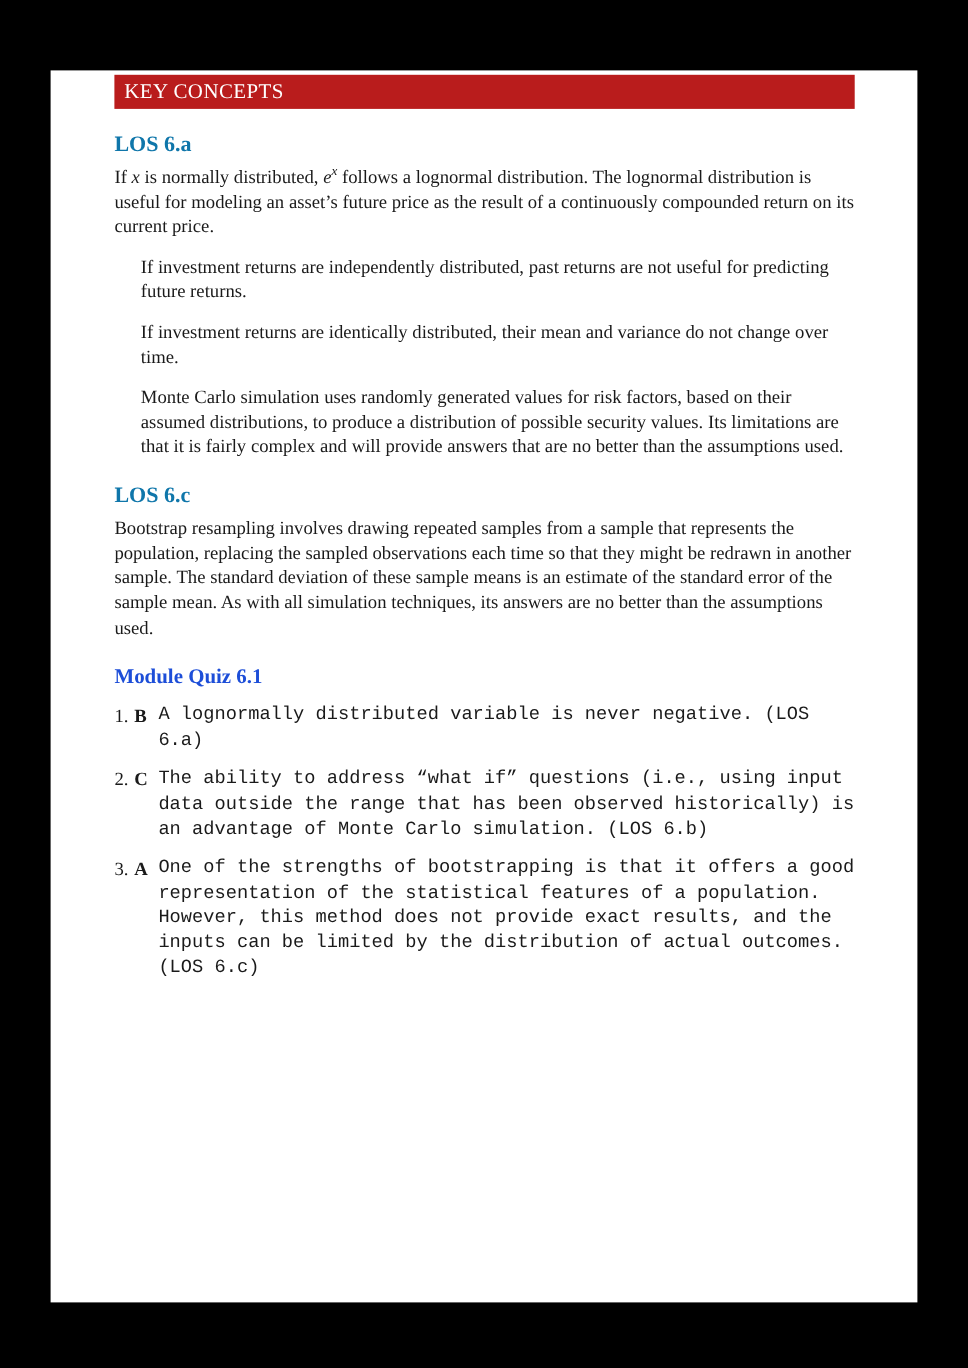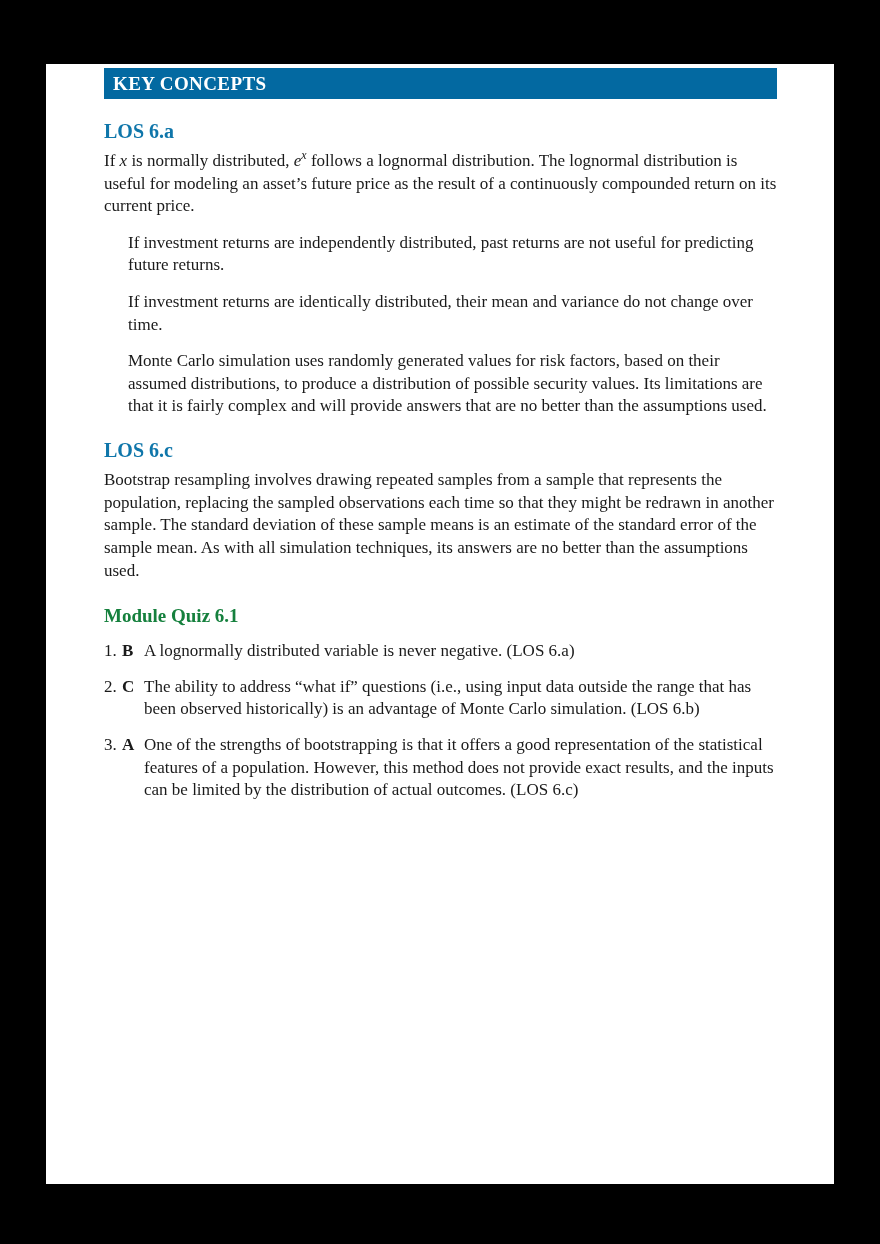--- a/index.html
+++ b/index.html
@@ -21,28 +21,28 @@
     top: 64px;
     width: 788px;
     height: 1120px;
     background: #ffffff;
   }
   .content {
     padding: 4px 57px 0 58px;
     color: #1a1a1a;
   }
   .section-bar {
-    background: #0369a1;
+    background: #b91c1c;
     color: #ffffff;
     height: 31px;
     display: flex;
     align-items: center;
     padding-left: 9px;
     font-size: 19px;
-    font-weight: bold;
+    font-weight: normal;
     letter-spacing: 0.4px;
   }
   .bar-answer-key {
     margin-top: 28px;
   }
   .los-heading {
     color: #0f76aa;
     font-weight: bold;
     font-size: 20px;
     margin: 21px 0 0 0;
@@ -57,21 +57,21 @@
     margin-left: 24px;
   }
   .sup {
     font-size: 70%;
     vertical-align: super;
     line-height: 0;
   }
   .quiz-heading {
     font-size: 19px;
     font-weight: bold;
-    color: #15803d;
+    color: #1d4ed8;
     margin: 23px 0 0 0;
   }
   .quiz-list {
     margin-top: 9px;
   }
   .quiz-item {
     display: flex;
     font-size: 17px;
     line-height: 1.33;
     margin-top: 13px;
@@ -81,20 +81,21 @@
     width: 18px;
     text-align: left;
   }
   .q-letter {
     flex: none;
     width: 22px;
     font-weight: bold;
   }
   .q-text {
     flex: 1;
+    font-family: Liberation Mono, monospace;
   }
   i { font-style: italic; }
 </style>
 </head>
 <body>
 
 <div class="frame">
   <div class="page">
     <div class="content">
 

